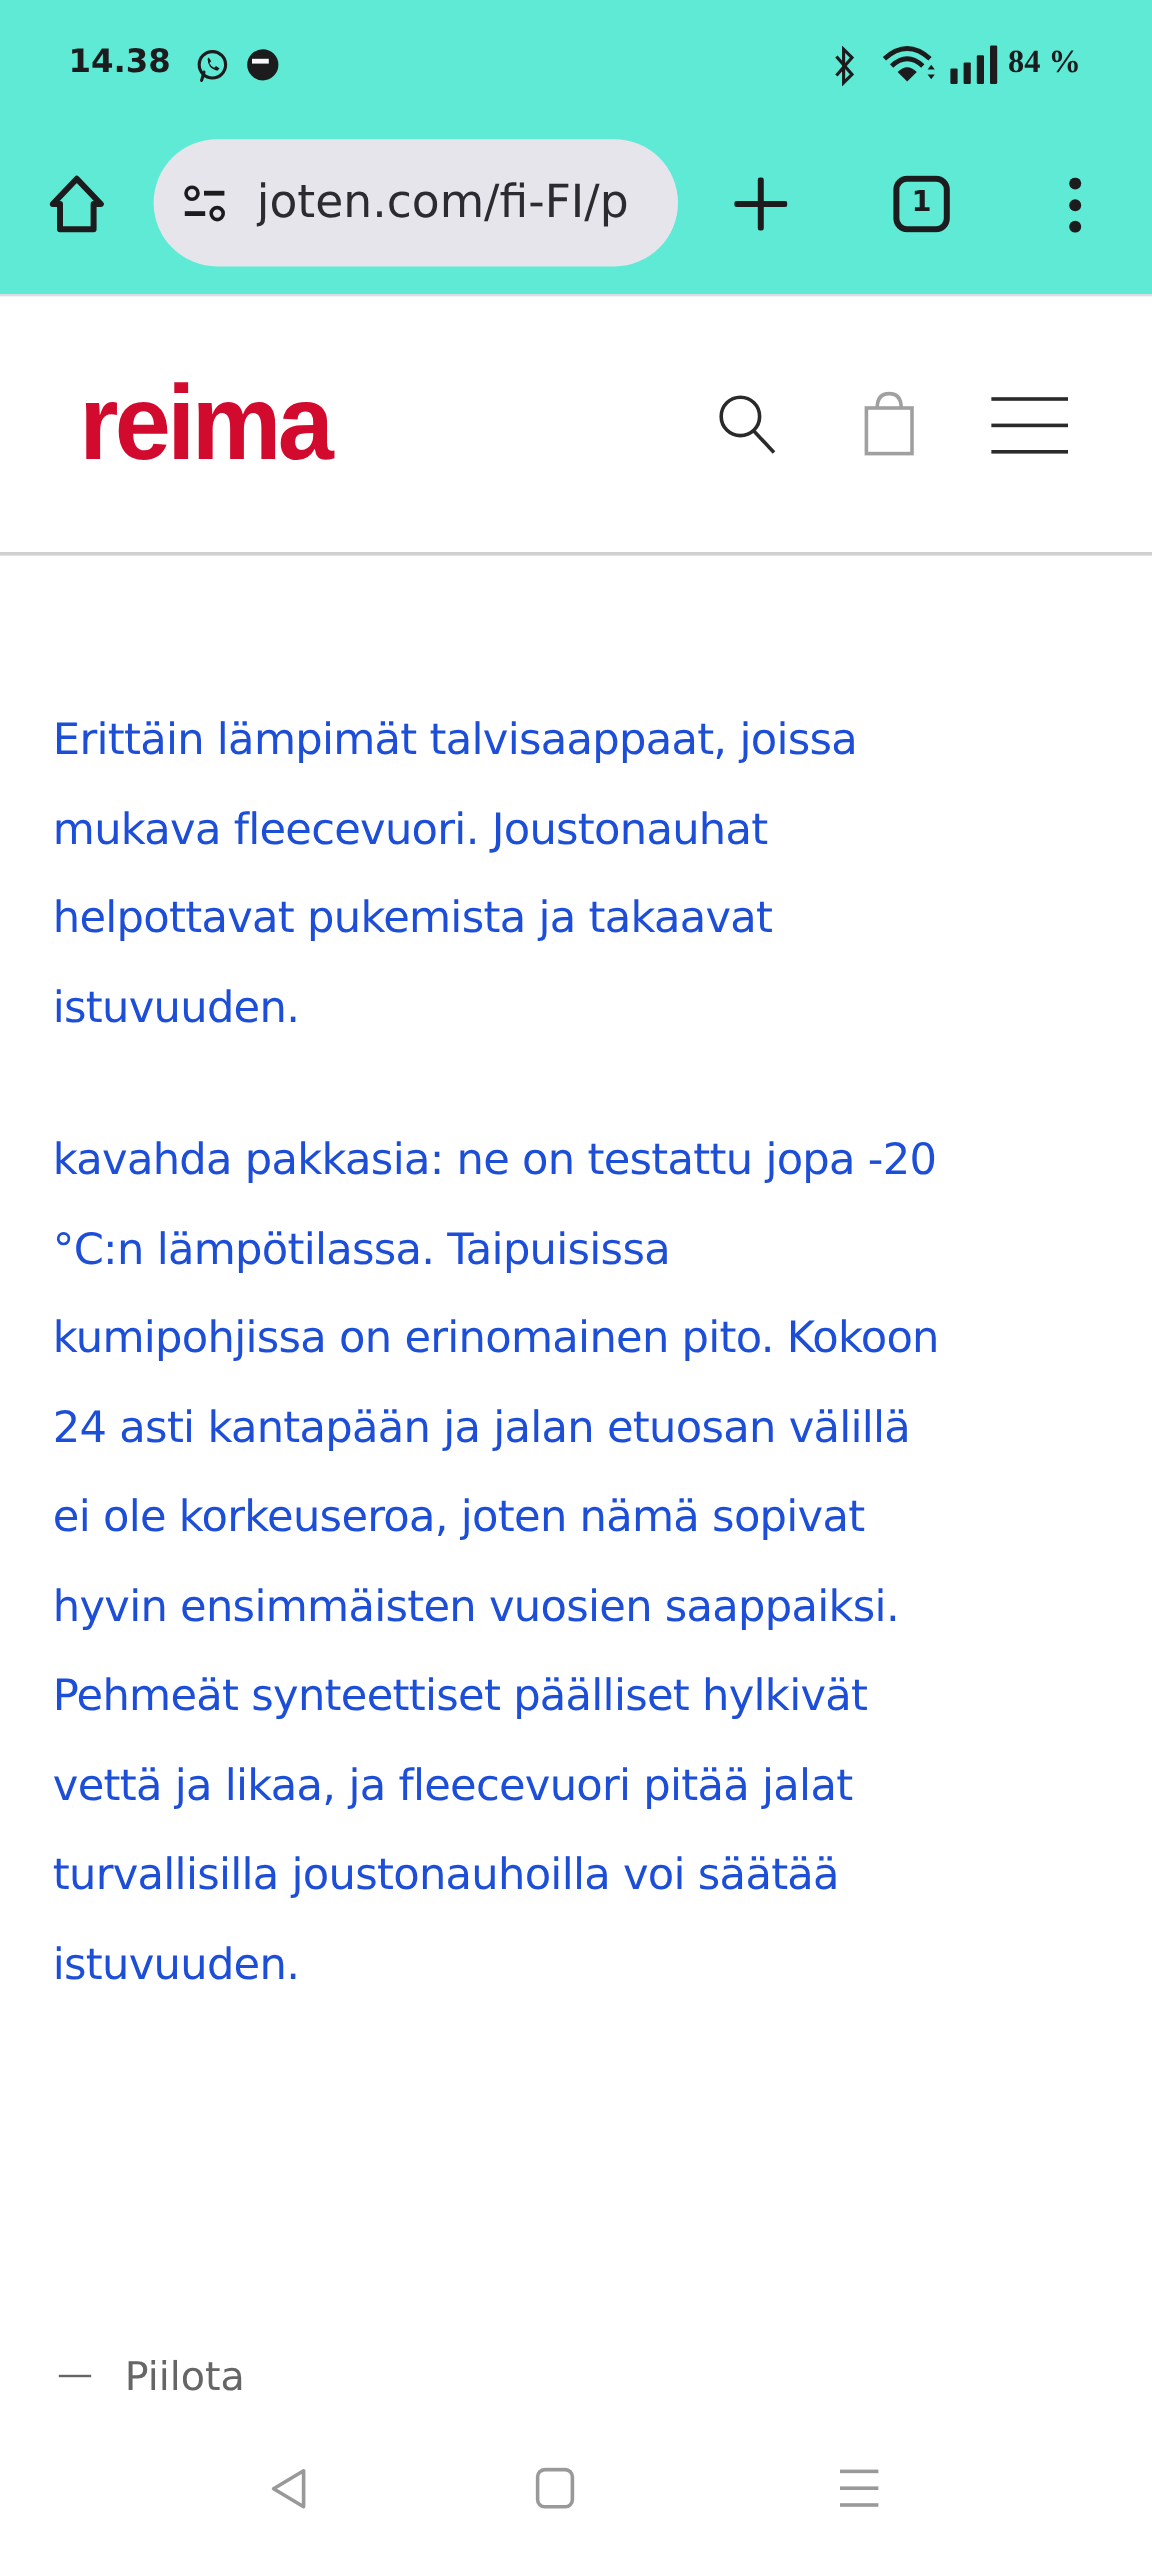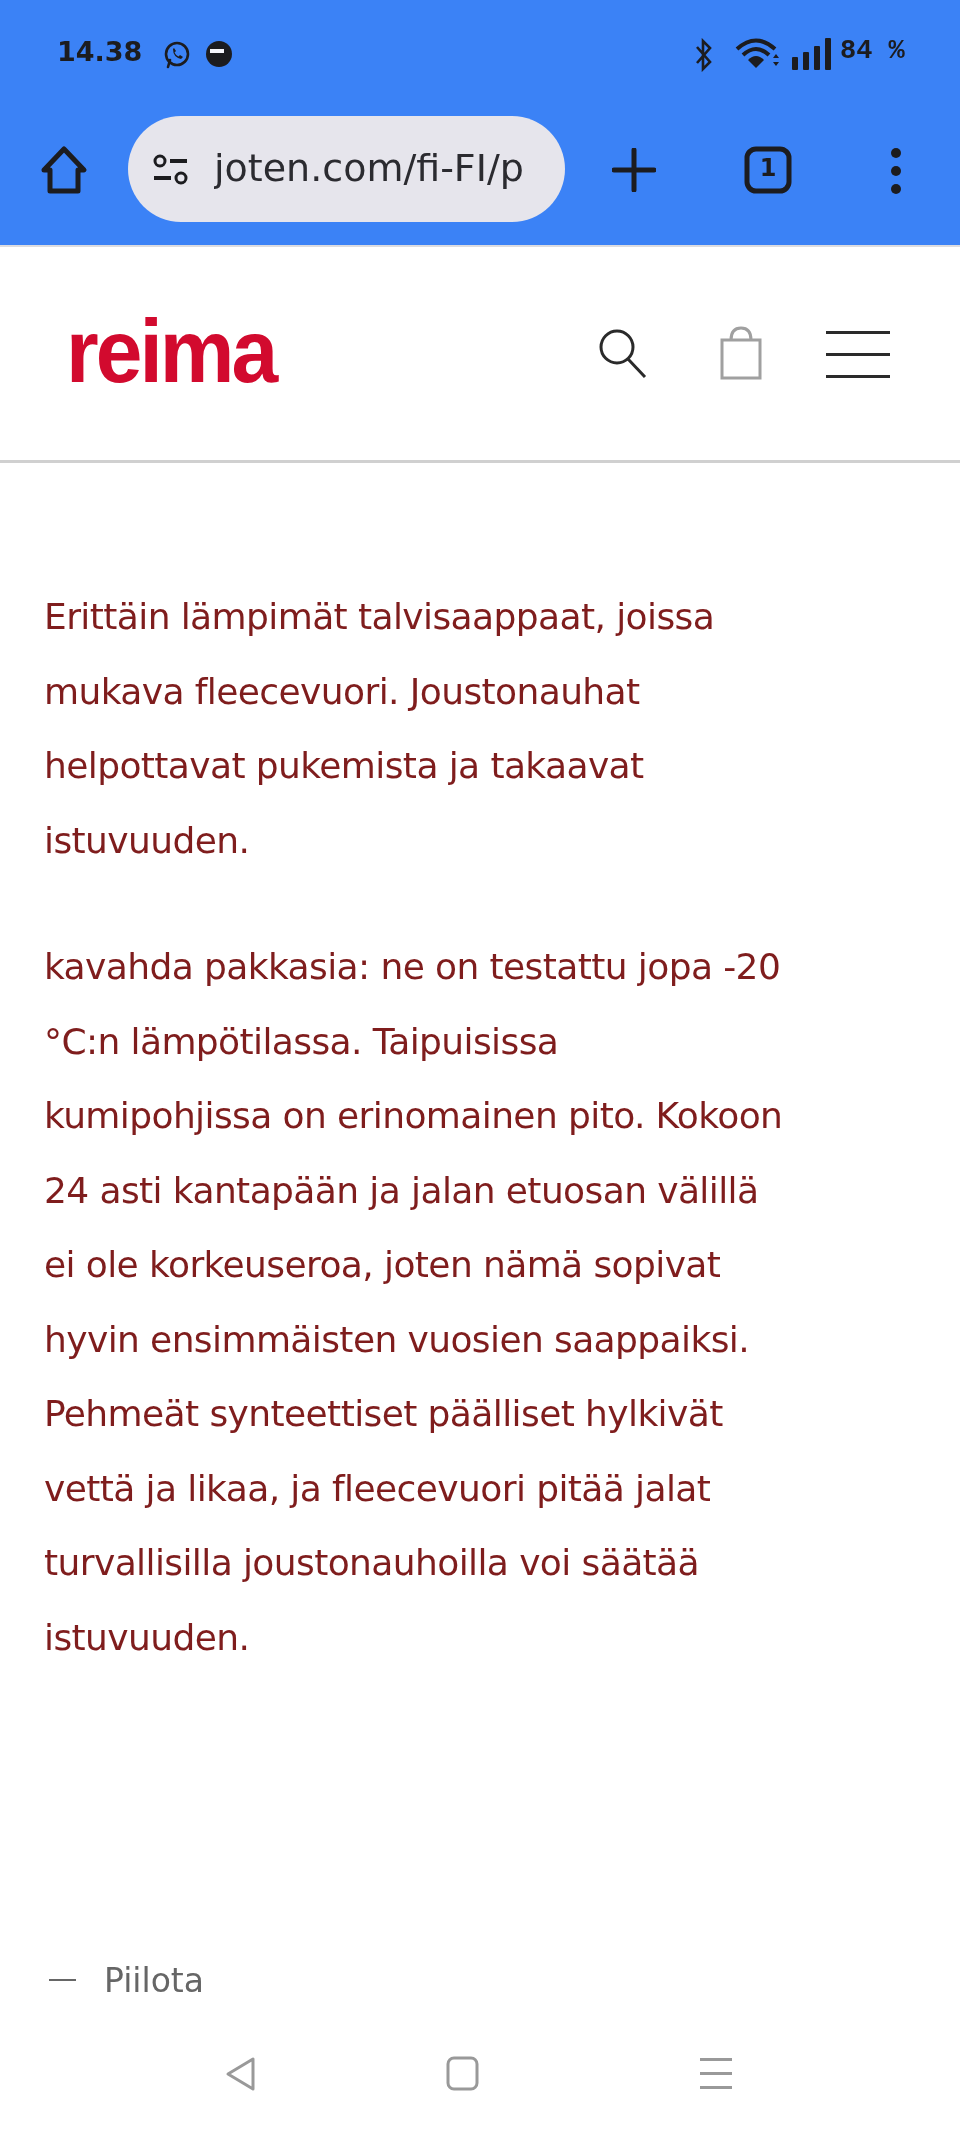--- a/index.html
+++ b/index.html
@@ -4,32 +4,32 @@
   <style>
     html, body { margin: 0; padding: 0; }
     body {
       width: 960px; height: 2133px; position: relative; overflow: hidden;
       background: #ffffff;
       font-family: "Liberation Sans", sans-serif;
     }
     
     .chrome {
       position: absolute; left: 0; top: 0; width: 960px; height: 245px;
-      background: #3b82f6;
+      background: #5eead4;
       border-bottom: 2px solid #dcdce0;
     }
     .status-time {
       position: absolute; left: 57px; top: 36px;
       font-family: "DejaVu Sans", sans-serif; font-weight: bold;
       font-size: 27px; color: #1c1c1f; letter-spacing: 0px;
     }
     .status-icon { position: absolute; }
     .battery-text {
       position: absolute; left: 840px; top: 36px;
-      font-family: Liberation Mono, monospace; font-weight: bold;
+      font-family: Liberation Serif, serif; font-weight: bold;
       font-size: 27px; color: #1c1c1f;
     }
     .url-pill {
       position: absolute; left: 128px; top: 116px; width: 437px; height: 106px;
       background: #e6e5ec; border-radius: 53px;
     }
     .url-text {
       position: absolute; left: 214px; top: 146px;
       font-family: "DejaVu Sans", sans-serif; font-size: 38px; color: #2b2b30;
       white-space: nowrap; width: 342px; overflow: hidden;
@@ -46,21 +46,21 @@
       font-family: "Liberation Sans", sans-serif; font-weight: bold;
       font-size: 84px; line-height: 84px; letter-spacing: -3px;
       color: #d20a2e; transform: scaleY(1.05);
     }
     .hdr-icon { position: absolute; }
 
     
     .content {
       position: absolute; left: 44px; top: 580px; width: 880px;
       font-family: "DejaVu Sans", sans-serif; font-size: 36px;
-      color: #7f1d1d; line-height: 74.5px; letter-spacing: -0.6px;
+      color: #1d4ed8; line-height: 74.5px; letter-spacing: -0.6px;
     }
     .para { margin: 0 0 52px 0; }
     .line { display: block; white-space: nowrap; }
     .toggle {
       position: absolute; left: 44px; top: 1955px; height: 50px;
       display: flex; align-items: center; cursor: pointer;
     }
     .toggle-dash { width: 27px; height: 2px; background: #666; margin: 0 28px 0 5px; }
     .toggle-label {
       font-family: "DejaVu Sans", sans-serif; font-size: 33px; color: #666666;

